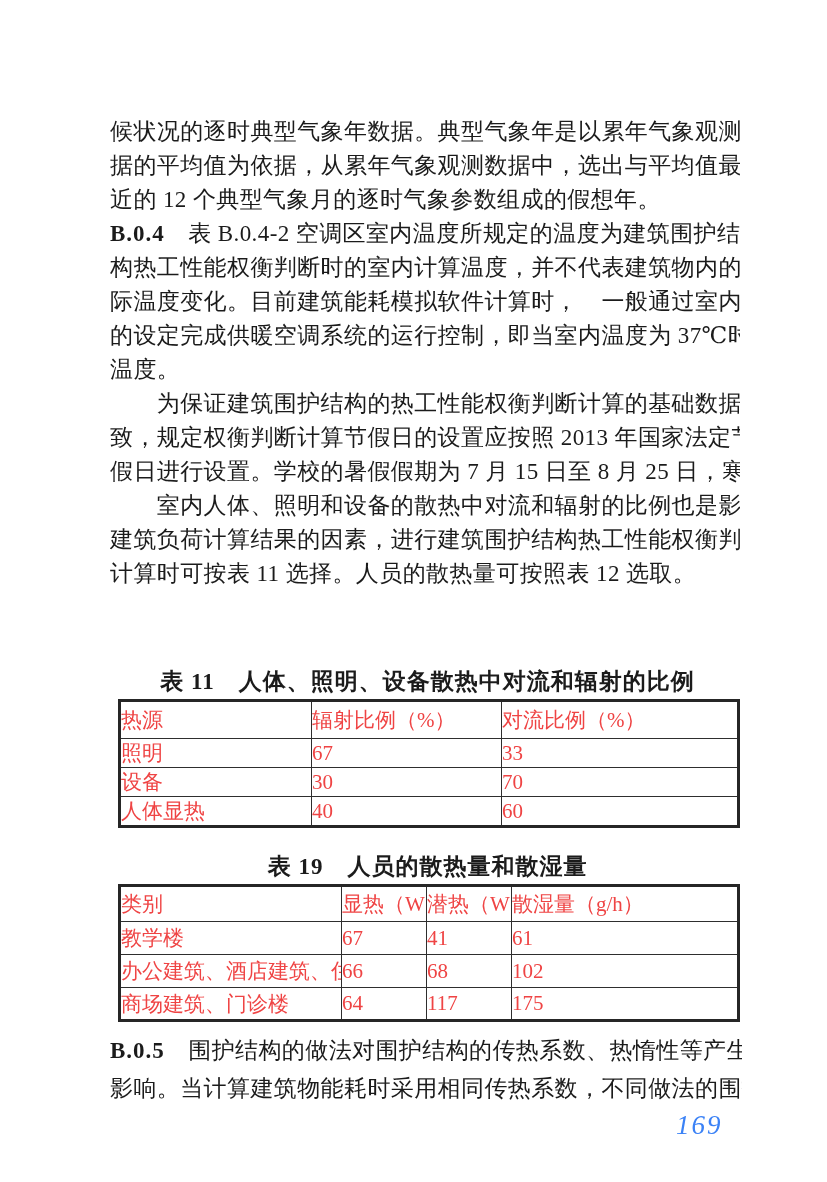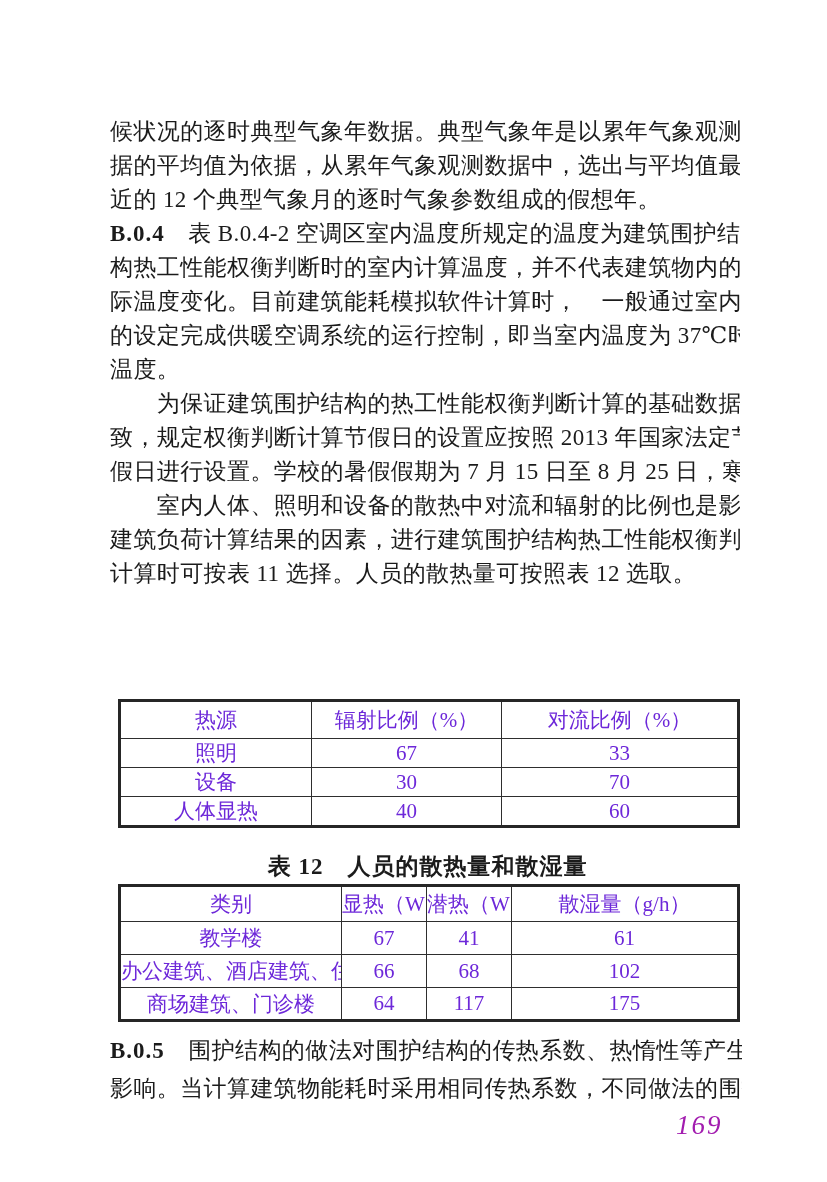--- a/index.html
+++ b/index.html
@@ -18,28 +18,28 @@
   }
   #t11-title{top:666px;}
   #t12-title{top:851px;}
   table.sc{
     position:absolute;left:118px;width:619px;border-collapse:collapse;table-layout:fixed;
     border:3px solid #262626;
   }
   #t11{top:699px;}
   #t12{top:884px;}
   table.sc td{
-    border:1.6px solid #2e2e2e;text-align:center;vertical-align:middle;
-    font-size:21px;color:#6d28d9;padding:0;overflow:hidden;white-space:nowrap;
+    border:1.6px solid #2e2e2e;text-align:left;vertical-align:middle;
+    font-size:21px;color:#ef4444;padding:0;overflow:hidden;white-space:nowrap;
   }
   #t11 tr.hd{height:38px;}  #t11 tr.dr{height:18px;}
   #t12 tr.hd{height:36px;}  #t12 tr.dr{height:33px;}
   .pagenum{
     position:absolute;left:676px;top:1110px;font-style:italic;
-    font-size:27px;letter-spacing:2px;color:#a21caf;
+    font-size:27px;letter-spacing:2px;color:#3b82f6;
   }
 </style>
 </head>
 <body>
 
 <div class="page">
 
   <div class="body-text">
     <div class="ln"><span>候状况的逐时典型气象年数据。典型气象年是以累年气象观测数</span></div>
     <div class="ln"><span>据的平均值为依据，从累年气象观测数据中，选出与平均值最接</span></div>
@@ -50,20 +50,21 @@
     <div class="ln"><span>的设定完成供暖空调系统的运行控制，即当室内温度为 37℃时</span></div>
     <div class="ln"><span>温度。</span></div>
     <div class="ln"><span>　　为保证建筑围护结构的热工性能权衡判断计算的基础数据一</span></div>
     <div class="ln"><span>致，规定权衡判断计算节假日的设置应按照 2013 年国家法定节</span></div>
     <div class="ln"><span>假日进行设置。学校的暑假假期为 7 月 15 日至 8 月 25 日，寒假</span></div>
     <div class="ln"><span>　　室内人体、照明和设备的散热中对流和辐射的比例也是影响</span></div>
     <div class="ln"><span>建筑负荷计算结果的因素，进行建筑围护结构热工性能权衡判断</span></div>
     <div class="ln"><span>计算时可按表 11 选择。人员的散热量可按照表 12 选取。</span></div>
   </div>
 
+  <div class="tbl-title" id="t11-title">表 11　人体、照明、设备散热中对流和辐射的比例</div>
 
   <table class="sc" id="t11">
     <colgroup>
         <col style="width:192px">
         <col style="width:190px">
         <col style="width:237px">
       </colgroup>
     <tbody>
         <tr class="hd">
       <td>热源</td>
@@ -81,21 +82,21 @@
       <td>70</td>
     </tr>
     <tr class="dr">
       <td>人体显热</td>
       <td>40</td>
       <td>60</td>
     </tr>
   </tbody>
     </table>
 
-  <div class="tbl-title" id="t12-title">表 12　人员的散热量和散湿量</div>
+  <div class="tbl-title" id="t12-title">表 19　人员的散热量和散湿量</div>
 
   <table class="sc" id="t12">
     <colgroup>
         <col style="width:222px">
         <col style="width:85px">
         <col style="width:85px">
         <col style="width:227px">
       </colgroup>
     <tbody>
         <tr class="hd">

